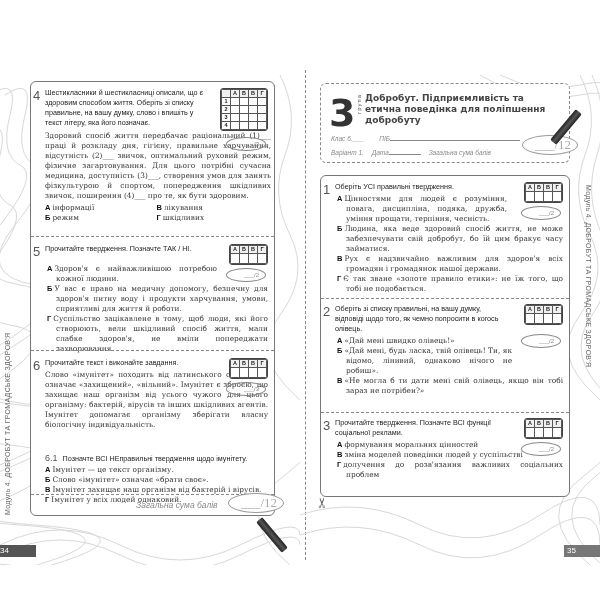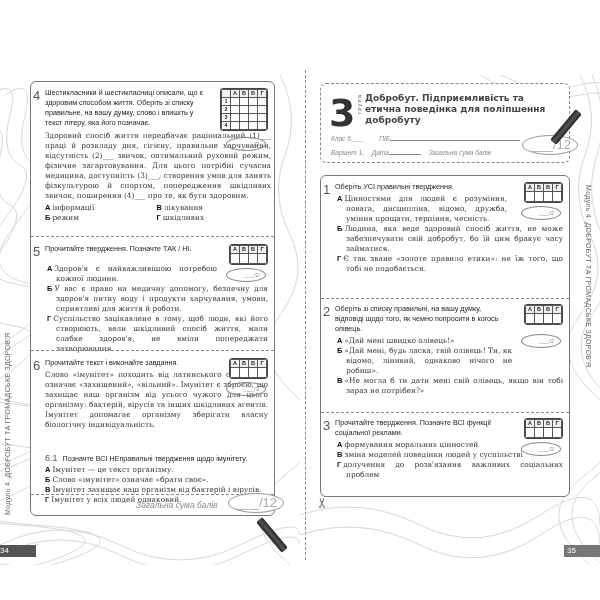--- a/index.html
+++ b/index.html
@@ -20,21 +20,21 @@
 .divider{position:absolute;left:0;right:0;border-top:1.3px dashed #888}
 .grid{position:absolute;border:1px solid #444;border-radius:3px;overflow:hidden;background:#fff;font-family:"Liberation Sans",sans-serif}
 .grid table{border-collapse:collapse}
 .grid td{border:0.7px solid #555;width:9px;height:8px;font-size:5.5px;font-weight:bold;text-align:center;line-height:7px;color:#222}
 .grid tr:first-child td{background:#f0f0f0}
 .oval{position:absolute;width:40px;height:14px;border:1px solid #888;border-radius:50%;font-size:6px;color:#888;text-align:right;padding-right:6px;line-height:12px;font-family:"Liberation Sans",sans-serif}
 .sideL{position:absolute;left:6px;top:360px;transform:rotate(-90deg);transform-origin:left top;font-family:"Liberation Sans",sans-serif;font-size:7px;color:#666;white-space:nowrap;letter-spacing:.3px}
 .sideR{position:absolute;left:563px;top:180px;transform:rotate(90deg);transform-origin:left top;font-family:"Liberation Sans",sans-serif;font-size:7px;color:#666;white-space:nowrap;letter-spacing:.3px;left:592px}
 .pgnum{position:absolute;top:545px;width:36px;height:12px;background:#555;color:#fff;font-family:"Liberation Sans",sans-serif;font-size:8px;line-height:12px;text-align:left;padding-right:3px}
 .total{position:absolute;font-family:"Liberation Sans",sans-serif;font-style:italic;font-size:8.5px;color:#888}
-.bigoval{position:absolute;width:56px;height:20px;border:1px solid #999;border-radius:50%;font-family:Liberation Sans, sans-serif;font-size:13px;color:#aaa;text-align:right;padding-right:6px;line-height:18px;background:#fff}
+.bigoval{position:absolute;width:56px;height:20px;border:1px solid #999;border-radius:50%;font-family:Liberation Serif, serif;font-size:13px;color:#aaa;text-align:right;padding-right:6px;line-height:18px;background:#fff}
 .pen{position:absolute;width:8px;height:40px;background:linear-gradient(90deg,#222,#555,#222);border-radius:2px}
 .header{position:absolute;left:20px;top:8px;width:250px;height:80px;border:1.3px dashed #888;border-radius:6px;background:#fff}
 .hnum{position:absolute;left:8px;top:10px;font-family:"DejaVu Sans",sans-serif;font-weight:bold;font-size:38px;line-height:38px;color:#333}
 .hgr{position:absolute;left:35px;top:10px;writing-mode:vertical-rl;transform:rotate(180deg);font-family:"Liberation Sans",sans-serif;font-size:6px;color:#555;letter-spacing:1px}
 .htitle{position:absolute;left:44px;top:9px;width:190px;font-family:"DejaVu Sans",sans-serif;font-weight:bold;font-size:9px;line-height:11px;color:#444}
 .hline{position:absolute;font-family:"Liberation Sans",sans-serif;font-style:italic;font-size:6.5px;color:#888}
 .uline{display:inline-block;border-bottom:0.7px solid #888;height:7px;vertical-align:baseline}
 .cutline{position:absolute;left:305px;top:70px;height:490px;border-left:1.2px dashed #888}
 .scissors{position:absolute;left:316px;top:495px;font-size:14px;color:#666;transform:rotate(-90deg)}
 </style>
@@ -237,22 +237,23 @@
                 <td style="height:10px"></td>
                 <td></td>
                 <td></td>
                 <td></td>
               </tr>
         </tbody>
           </table>
       </div>
       <div class="oval" style="right:8px;top:24px">___/2</div>
       <div style="padding-left:8px;margin-top:2px">
-        <div class="opt" style="width:170px"><b>А</b><span>Цінностями для людей є розуміння, повага, дисципліна, відомо, дружба, уміння прощати, терпіння, чесність.</span></div>
+        <div class="opt" style="width:170px"><b>А</b><span>Цінностями для людей є розуміння, повага, дисципліна, подяка, дружба, уміння прощати, терпіння, чесність.</span></div>
         <div class="opt"><b>Б</b><span>Людина, яка веде здоровий спосіб життя, не може забезпечувати свій добробут, бо їй цим бракує часу займатися.</span></div>
+        <div class="opt"><b>В</b><span>Рух є надзвичайно важливим для здоров'я всіх громадян і громадянок нашої держави.</span></div>
         <div class="opt"><b>Г</b><span>Є так зване «золоте правило етики»: не їж того, що тобі не подобається.</span></div>
       </div>
     </div>
     <div class="divider" style="top:122px"></div>
 
     <div class="task" style="top:128px">
       <span class="tnum">2</span>
       <div class="instr" style="padding-left:6px;width:180px">Оберіть зі списку правильні, на вашу думку, відповіді щодо того, як чемно попросити в когось олівець.</div>
       <div class="grid" style="right:6px;top:0">
         <table>

